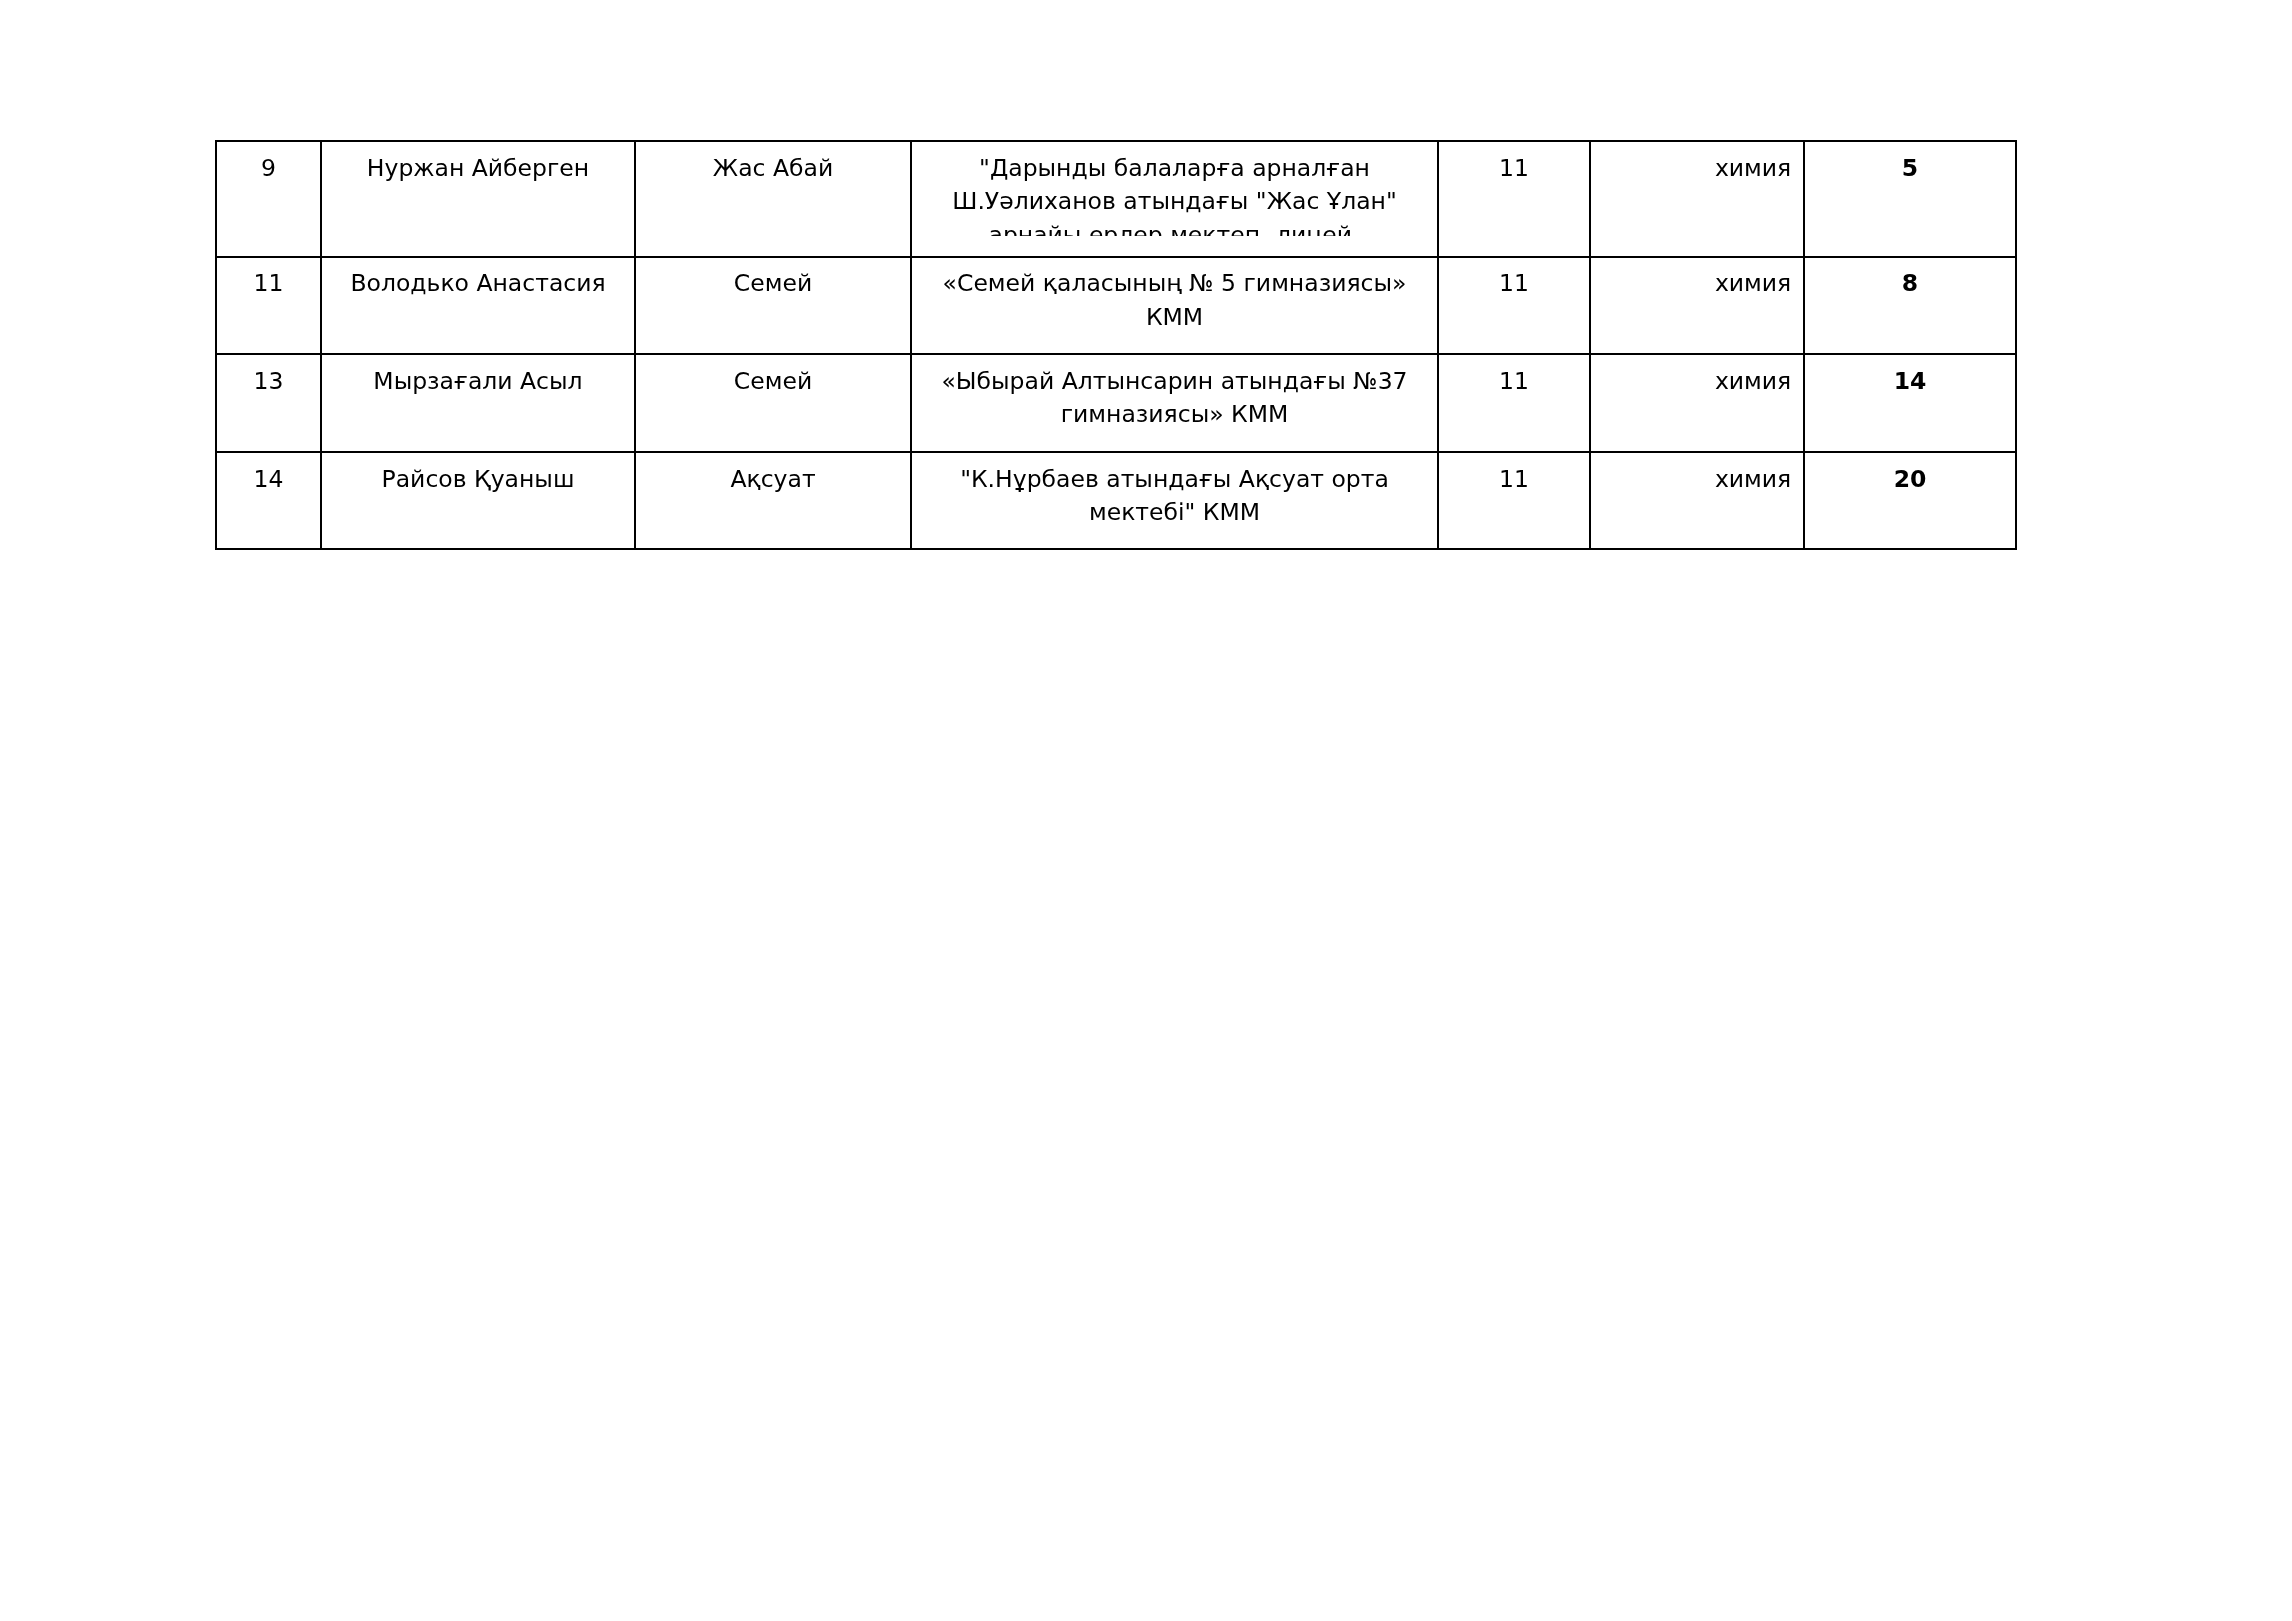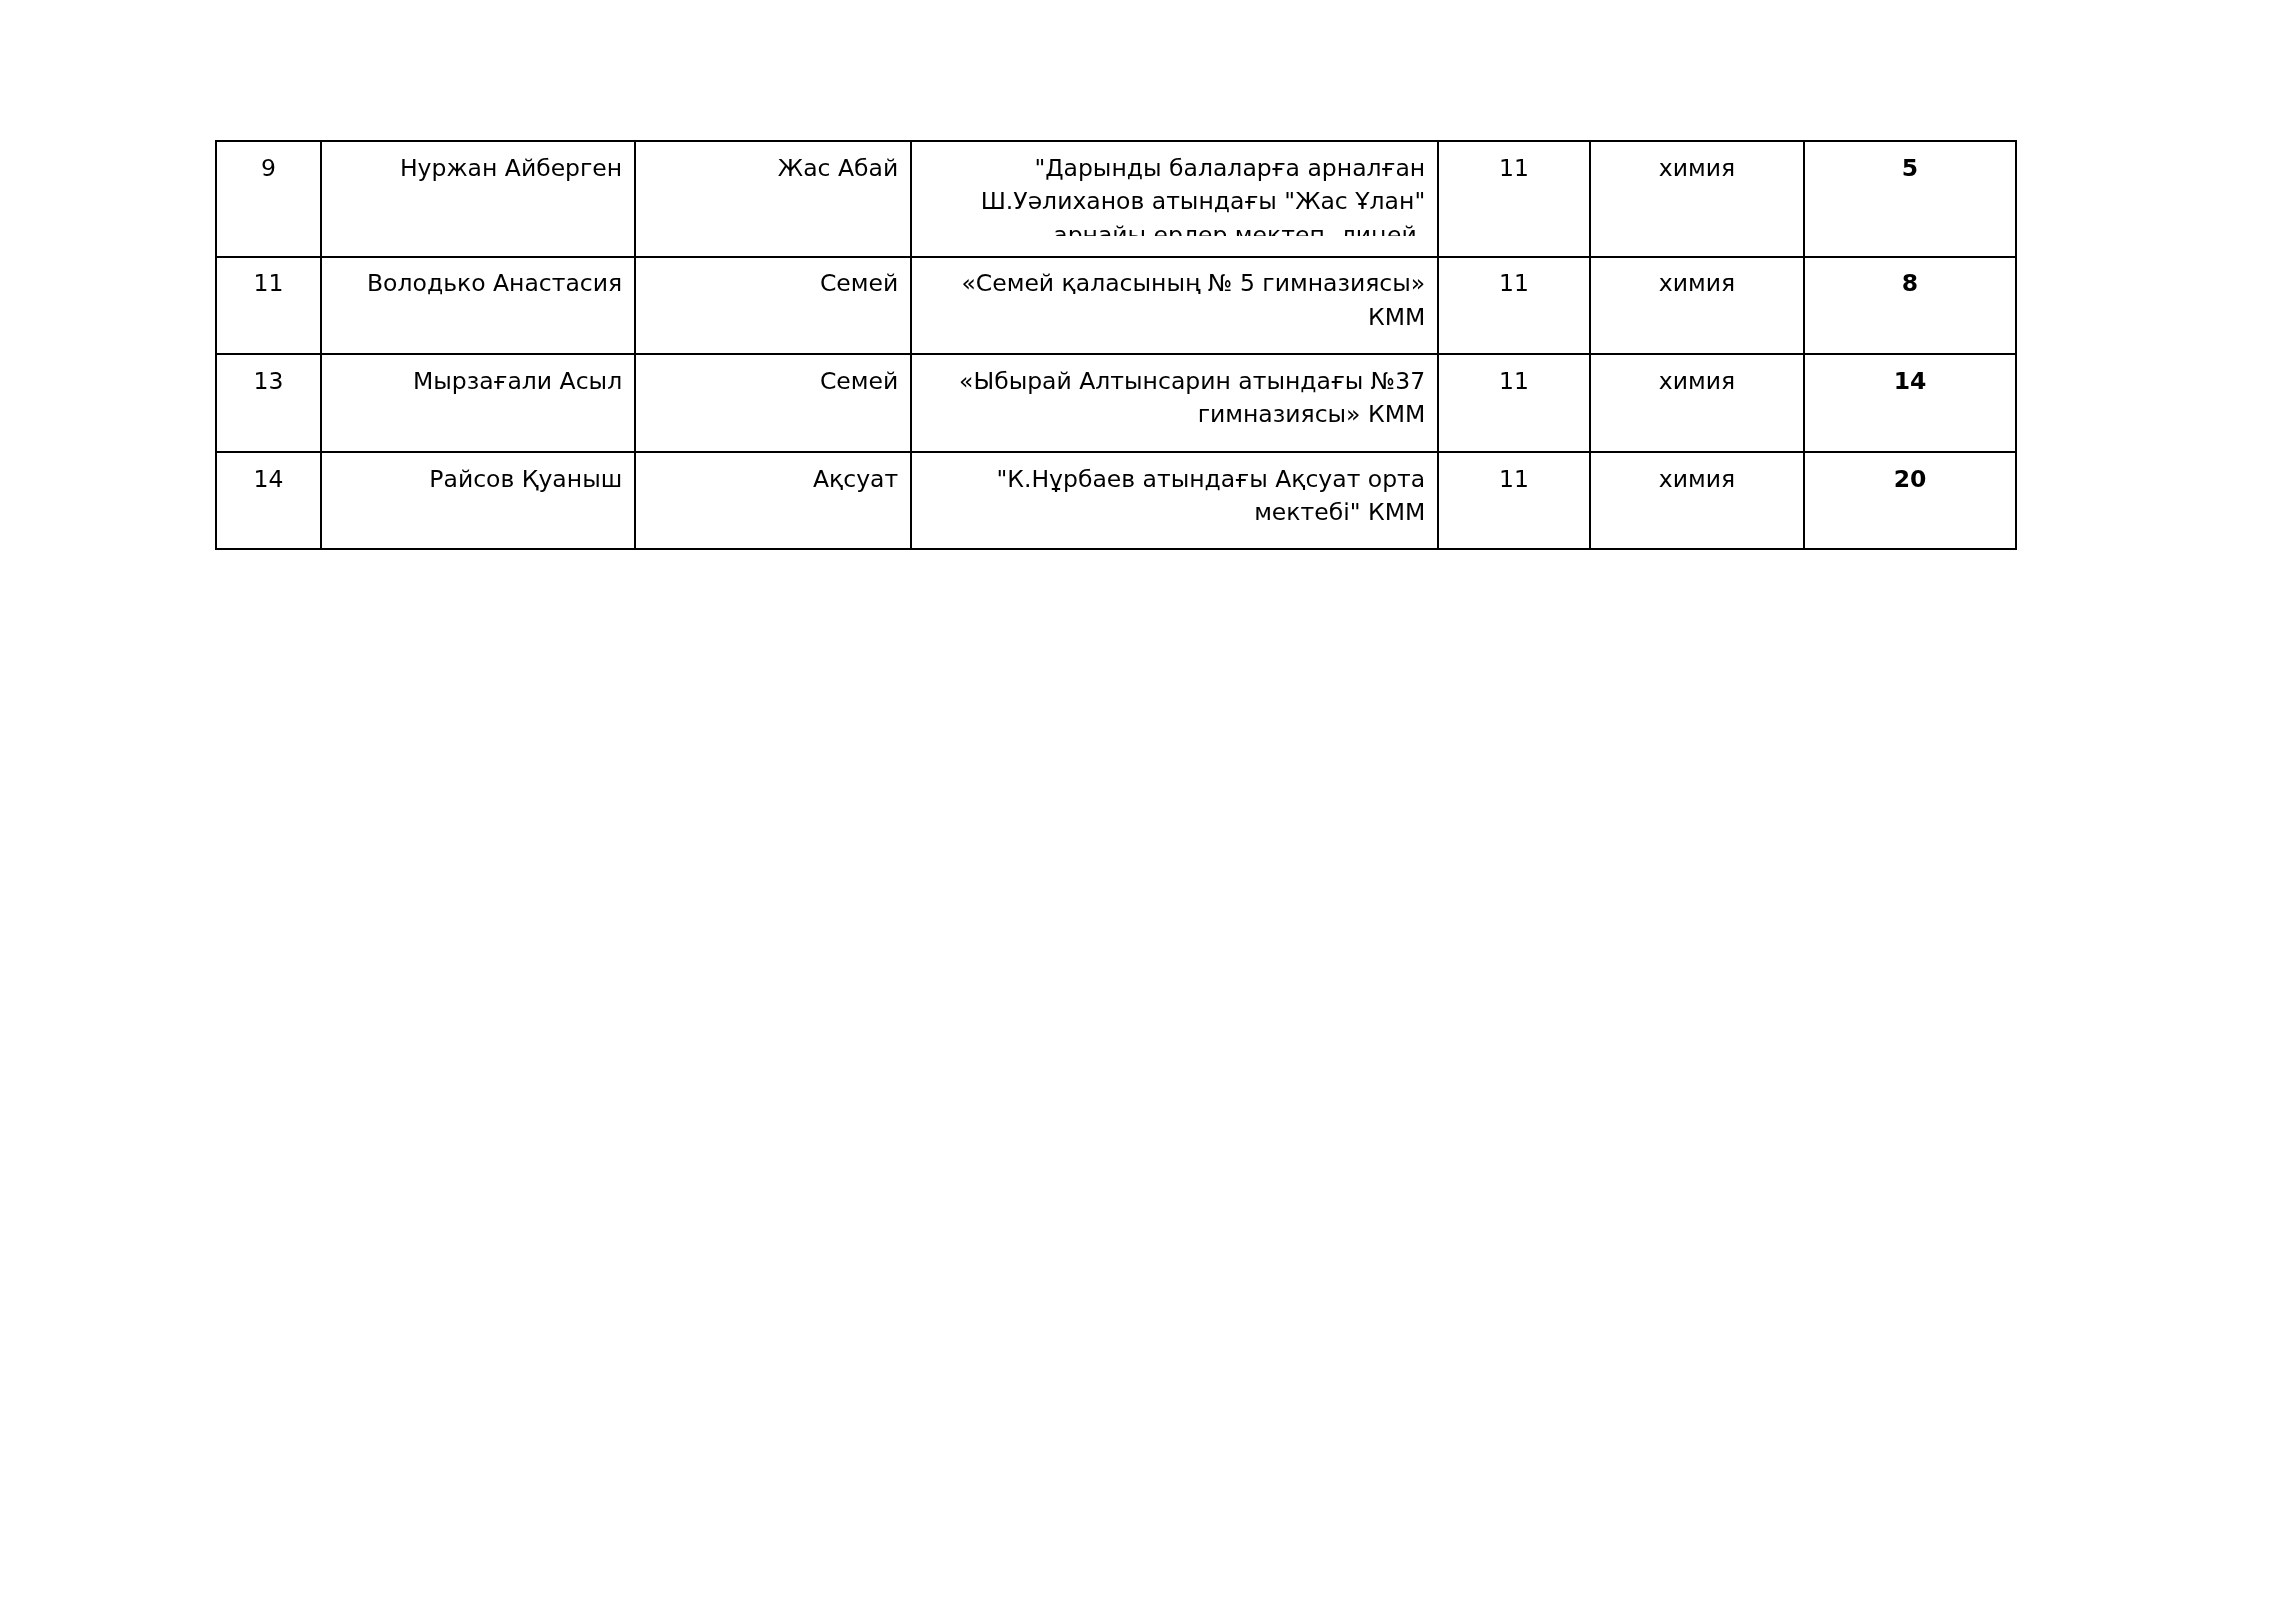--- a/index.html
+++ b/index.html
@@ -47,27 +47,27 @@
   col.c-school{ width: 527px; }
   col.c-grade { width: 152px; }
   col.c-subj  { width: 214px; }
   col.c-score { width: 212px; }
 
   td.num {
     text-align: center;
     vertical-align: top;
   }
   td.name, td.city, td.school {
-    text-align: right;
+    text-align: center;
   }
   td.grade {
     text-align: center;
   }
   td.subj {
-    text-align: center;
+    text-align: right;
     font-size: 21.6px;
   }
   td.score {
     text-align: center;
     font-weight: bold;
   }
   
   tr.r9  td { height: 94px; }
   tr.r10 td { height: 76px; }
   tr.r11 td { height: 76px; }

